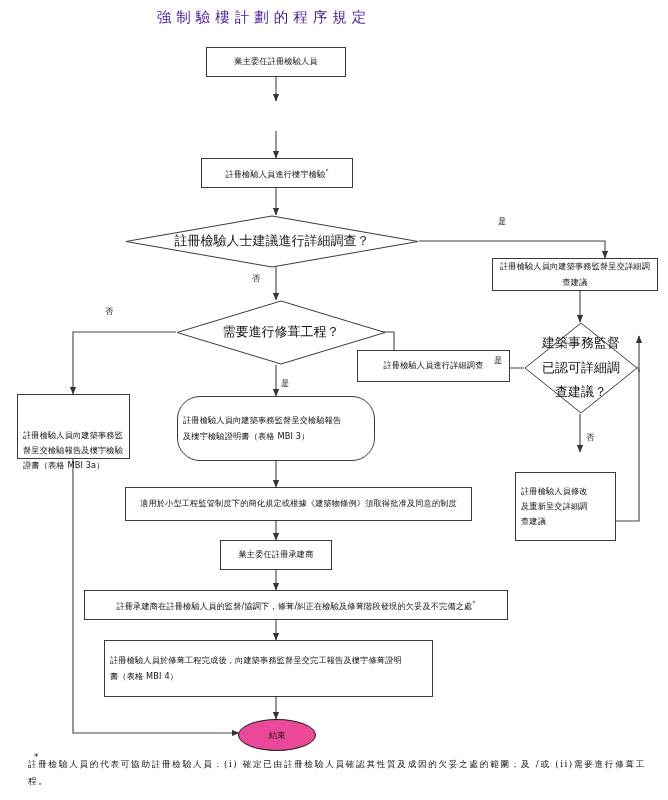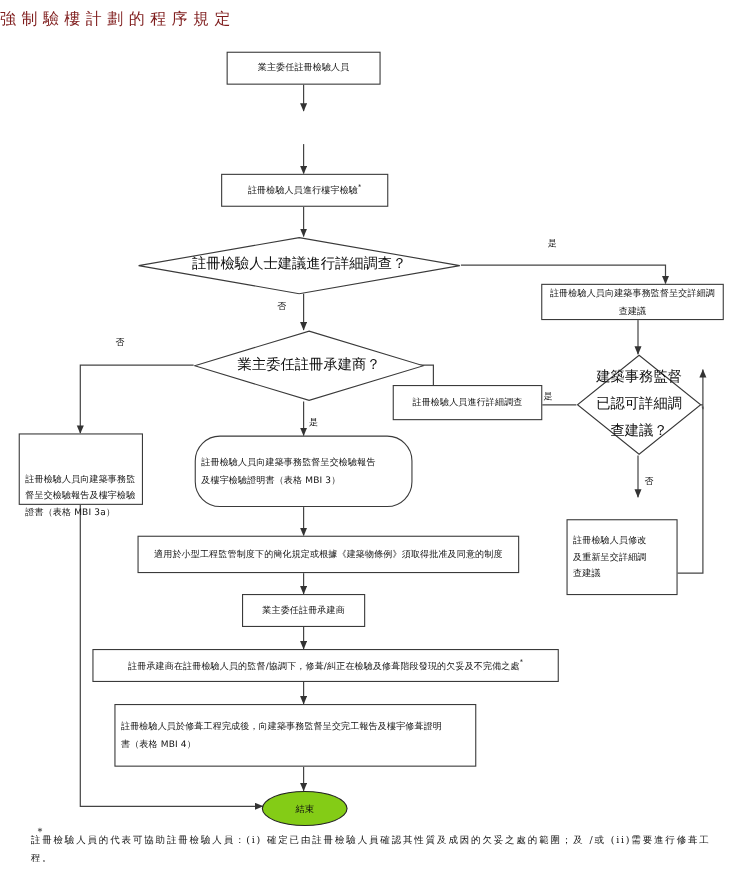--- a/index.html
+++ b/index.html
@@ -66,35 +66,36 @@
     font-size: 13px;
     line-height: 1.9;
     color: #111;
     padding: 0 6px;
     box-sizing: border-box;
   }
   .terminal {
     position: absolute;
     border: 1.1px solid #222;
     border-radius: 50%;
-    background: #84cc16;
+    background: #ec4899;
     display: flex;
     align-items: center;
     justify-content: center;
     font-size: 8.4px;
     color: #111;
   }
   #page-title {
     position: absolute;
     left: 0;
     top: 8px;
     width: 528px;
+    text-align: center;
     font-size: 14.5px;
     letter-spacing: 5px;
-    color: #7f1d1d;
+    color: #4c1d95;
     font-family: "DejaVu Serif", "Liberation Serif", serif;
   }
   .edge-label {
     position: absolute;
     font-size: 8.2px;
     color: #111;
   }
   #footnote {
     position: absolute;
     left: 28px;
@@ -210,29 +211,29 @@
   </div>
 
   <div class="node box" style="left:515px; top:472px; width:101px; height:69px;">
     <div style="text-align:left; width:100%;">
       <div>註冊檢驗人員修改</div>
       <div>及重新呈交詳細調</div>
       <div>查建議</div>
     </div>
   </div>
 
-  <div class="node box" style="left:357px; top:350px; width:136px; height:32px;align-items:center;">
+  <div class="node box" style="left:357px; top:350px; width:153px; height:32px;align-items:center;">
     <span>註冊檢驗人員進行詳細調查</span>
   </div>
 
   <div class="diamond-wrap" style="left:176px; top:300px; width:210px; height:65px;">
     <svg viewBox="0 0 210 65" preserveAspectRatio="none">
       <polygon points="105,1 209,32.5 105,64 1,32.5" fill="#fff" stroke="#3a3a3a" stroke-width="1" vector-effect="non-scaling-stroke"></polygon>
     </svg>
-    <div class="diamond-label">業主委任註冊承建商？</div>
+    <div class="diamond-label">需要進行修葺工程？</div>
   </div>
 
   <div class="node box" style="left:17px; top:394px; width:113px; height:65px;">
     <div style="text-align:left; width:100%;margin-top:48px;">
       <div>註冊檢驗人員向建築事務監</div>
       <div>督呈交檢驗報告及樓宇檢驗</div>
       <div>證書（表格 MBI 3a）</div>
     </div>
   </div>
 

